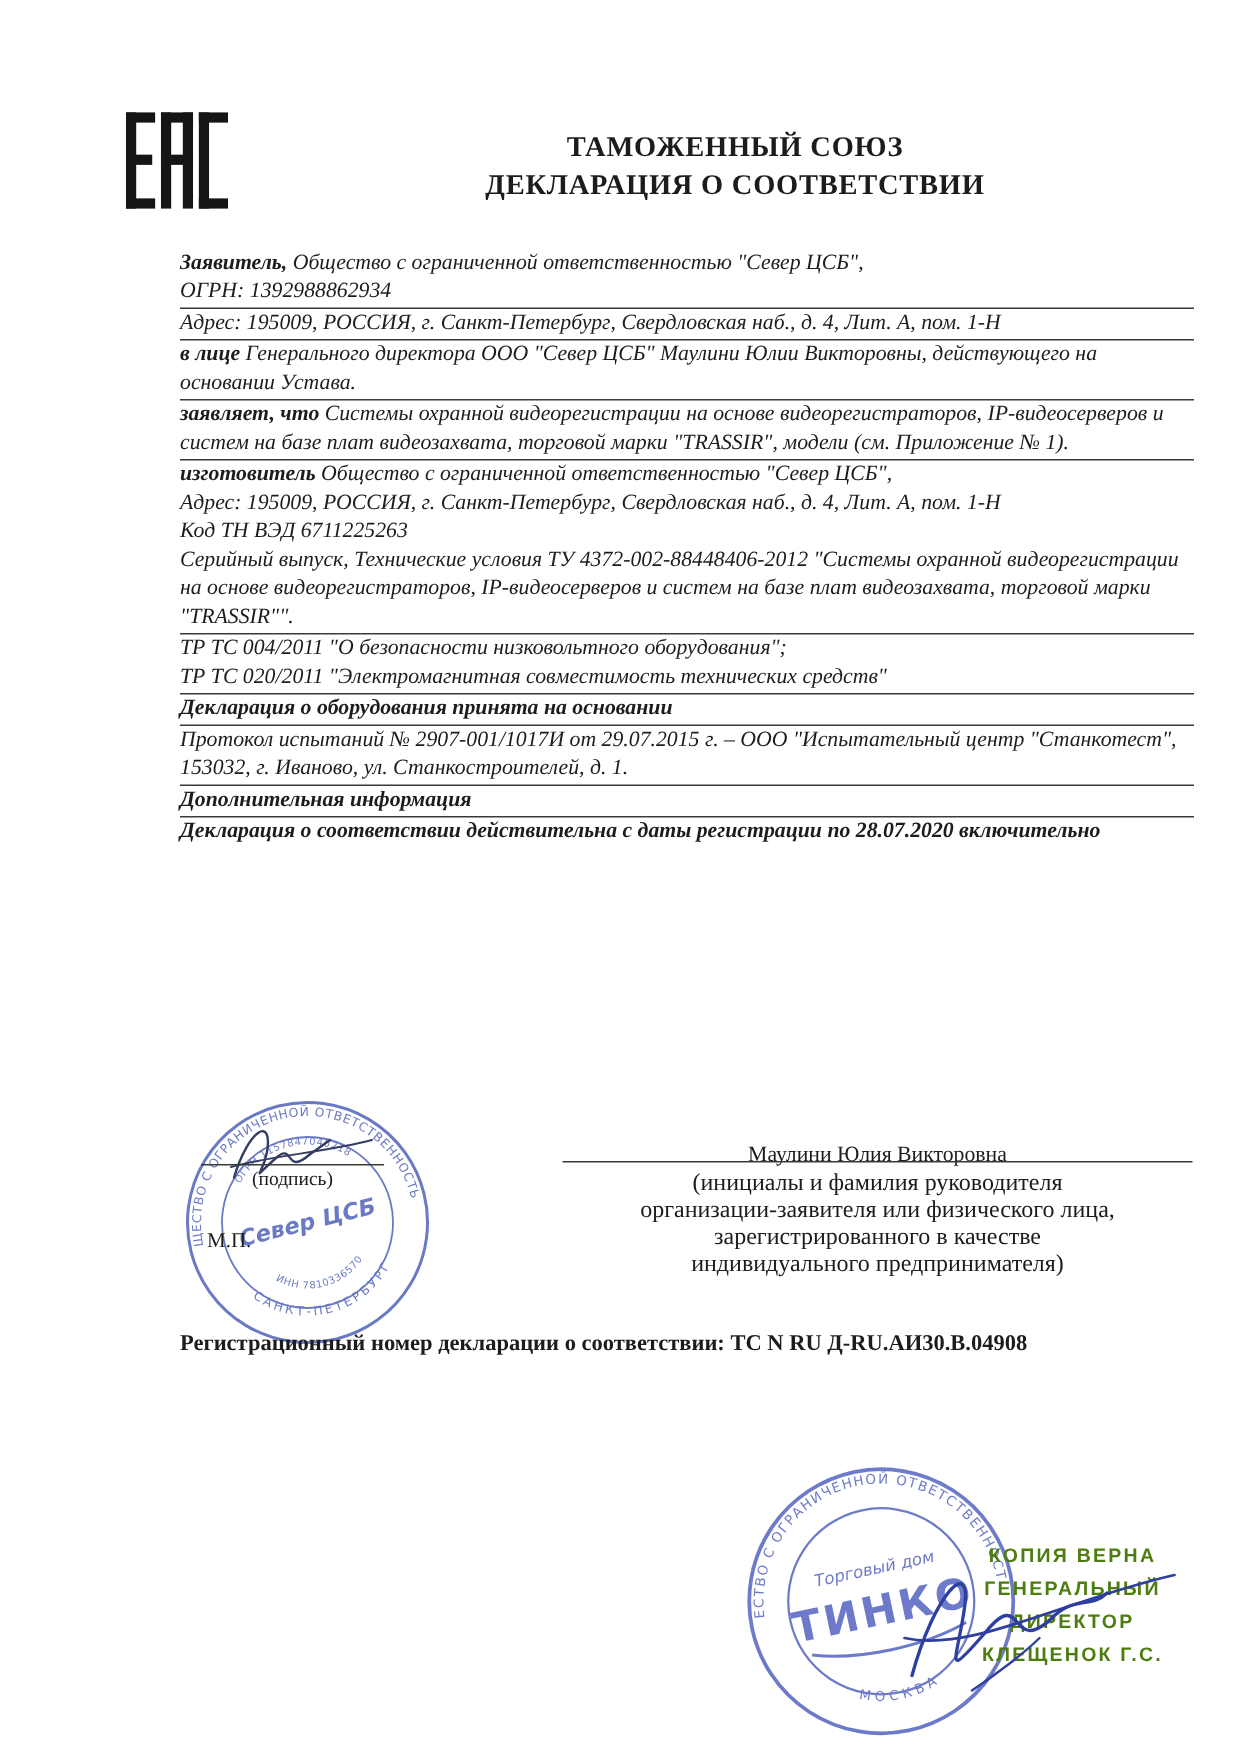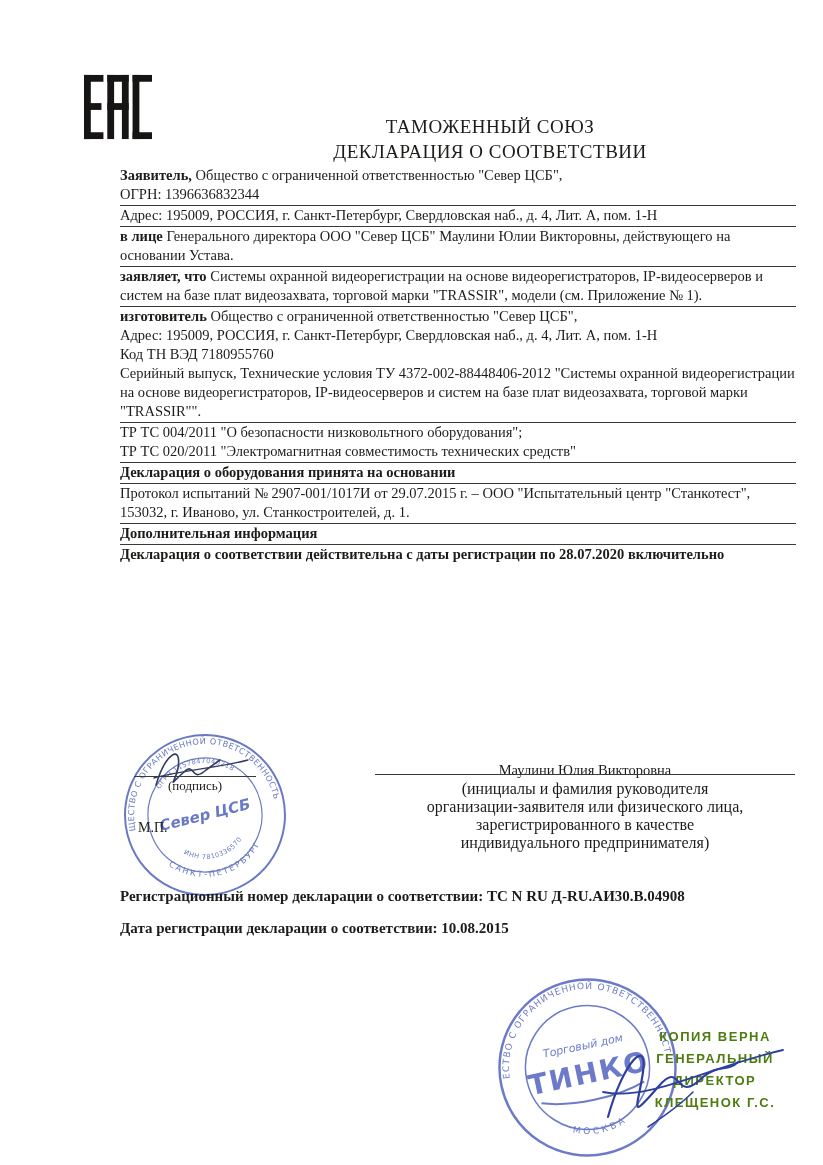--- a/index.html
+++ b/index.html
@@ -6,27 +6,26 @@
   html,body { background:#ffffff; }
   .page {
     position:relative; width:823px; height:1165px; margin:0 auto;
     background:#ffffff; overflow:hidden;
     font-family:"Liberation Serif","DejaVu Serif",serif;
     color:#1d1c1a;
   }
   .eac-logo { position:absolute; left:84px; top:74px; }
   .titles {
     position:absolute; left:190px; top:86px; width:600px;
-    text-align:center; font-weight:normal; font-size:19px; line-height:25px;
+    text-align:center; font-weight:bold; font-size:19px; line-height:25px;
     letter-spacing:0.5px;
-    margin-top:28px;
   }
   .content {
     position:absolute; left:120px; top:166px; width:676px;
-    font-size:14.5px; line-height:19px;
+    font-size:14.5px; line-height:19px;font-style:italic;
   }
   .content p { margin:0; }
   .rule { border-bottom:1px solid #3a3a36; margin-bottom:2px; padding-bottom:1px; }
   .lead { font-weight:bold; }
   .bold { font-weight:bold; }
   .line { display:block; }
   .mt12 { margin-top:12px; }
   .mt4 { margin-top:4px; }
   .justify { text-align:justify; }
 
@@ -82,34 +81,34 @@
 
   <div class="titles">
     <div>ТАМОЖЕННЫЙ СОЮЗ</div>
     <div>ДЕКЛАРАЦИЯ О СООТВЕТСТВИИ</div>
   </div>
 
   <div class="content">
 
     <p class="rule">
       <span class="line"><b class="lead">Заявитель,</b><span> Общество с ограниченной ответственностью "Север ЦСБ",</span></span>
-      <span class="line">ОГРН: 1396636832344</span>
+      <span class="line">ОГРН: 1392988862934</span>
     </p>
 
     <p class="rule">Адрес: 195009, РОССИЯ, г. Санкт-Петербург, Свердловская наб., д. 4, Лит. А, пом. 1-Н</p>
 
 
     <p class="rule"><b class="lead">в лице</b><span> Генерального директора ООО "Север ЦСБ" Маулини Юлии Викторовны, действующего на основании Устава.</span></p>
 
     <p class="rule"><b class="lead">заявляет, что</b><span> Системы охранной видеорегистрации на основе видеорегистраторов, IP-видеосерверов и систем на базе плат видеозахвата, торговой марки "TRASSIR", модели (см. Приложение № 1).</span></p>
 
     <p>
       <span class="line"><b class="lead">изготовитель</b><span> Общество с ограниченной ответственностью "Север ЦСБ",</span></span>
       <span class="line">Адрес: 195009, РОССИЯ, г. Санкт-Петербург, Свердловская наб., д. 4, Лит. А, пом. 1-Н</span>
-      <span class="line">Код ТН ВЭД 7180955760</span>
+      <span class="line">Код ТН ВЭД 6711225263</span>
     </p>
 
     <p class="rule">Серийный выпуск, Технические условия ТУ 4372-002-88448406-2012 "Системы охранной видеорегистрации на основе видеорегистраторов, IP-видеосерверов и систем на базе плат видеозахвата, торговой марки "TRASSIR"".</p>
 
 
     <p class="rule">
       <span class="line">ТР ТС 004/2011 "О безопасности низковольтного оборудования";</span>
       <span class="line">ТР ТС 020/2011 "Электромагнитная совместимость технических средств"</span>
     </p>
 
@@ -154,21 +153,20 @@
     <div class="sig-caption">(подпись)</div>
     <div class="sig-mp">М.П.</div>
 
     <div class="sig-name">Маулини Юлия Викторовна</div>
     <div class="sig-name-line"></div>
     <div class="sig-note">(инициалы и фамилия руководителя организации-заявителя или физического лица, зарегистрированного в качестве индивидуального предпринимателя)</div>
   </div>
 
   <div class="registration">
     <p>Регистрационный номер декларации о соответствии: ТС N RU Д-RU.АИ30.В.04908</p>
-    <p>Дата регистрации декларации о соответствии: 10.08.2015</p>
   </div>
 
   <svg class="stamp-right" width="185" height="185" viewBox="0 0 185 185">
     <defs>
       <path id="srt" d="M 14 92.5 A 78.5 78.5 0 0 1 171 92.5" fill="none"></path>
       <path id="srb" d="M 26 92.5 A 66.5 66.5 0 0 0 159 92.5" fill="none"></path>
     </defs>
     <g transform="rotate(-12 92.5 92.5)" fill="#4456bb" opacity="0.78">
       <circle cx="92.5" cy="92.5" r="88" fill="none" stroke="#4456bb" stroke-width="2.5"></circle>
       <circle cx="92.5" cy="92.5" r="62" fill="none" stroke="#4456bb" stroke-width="1.5"></circle>

